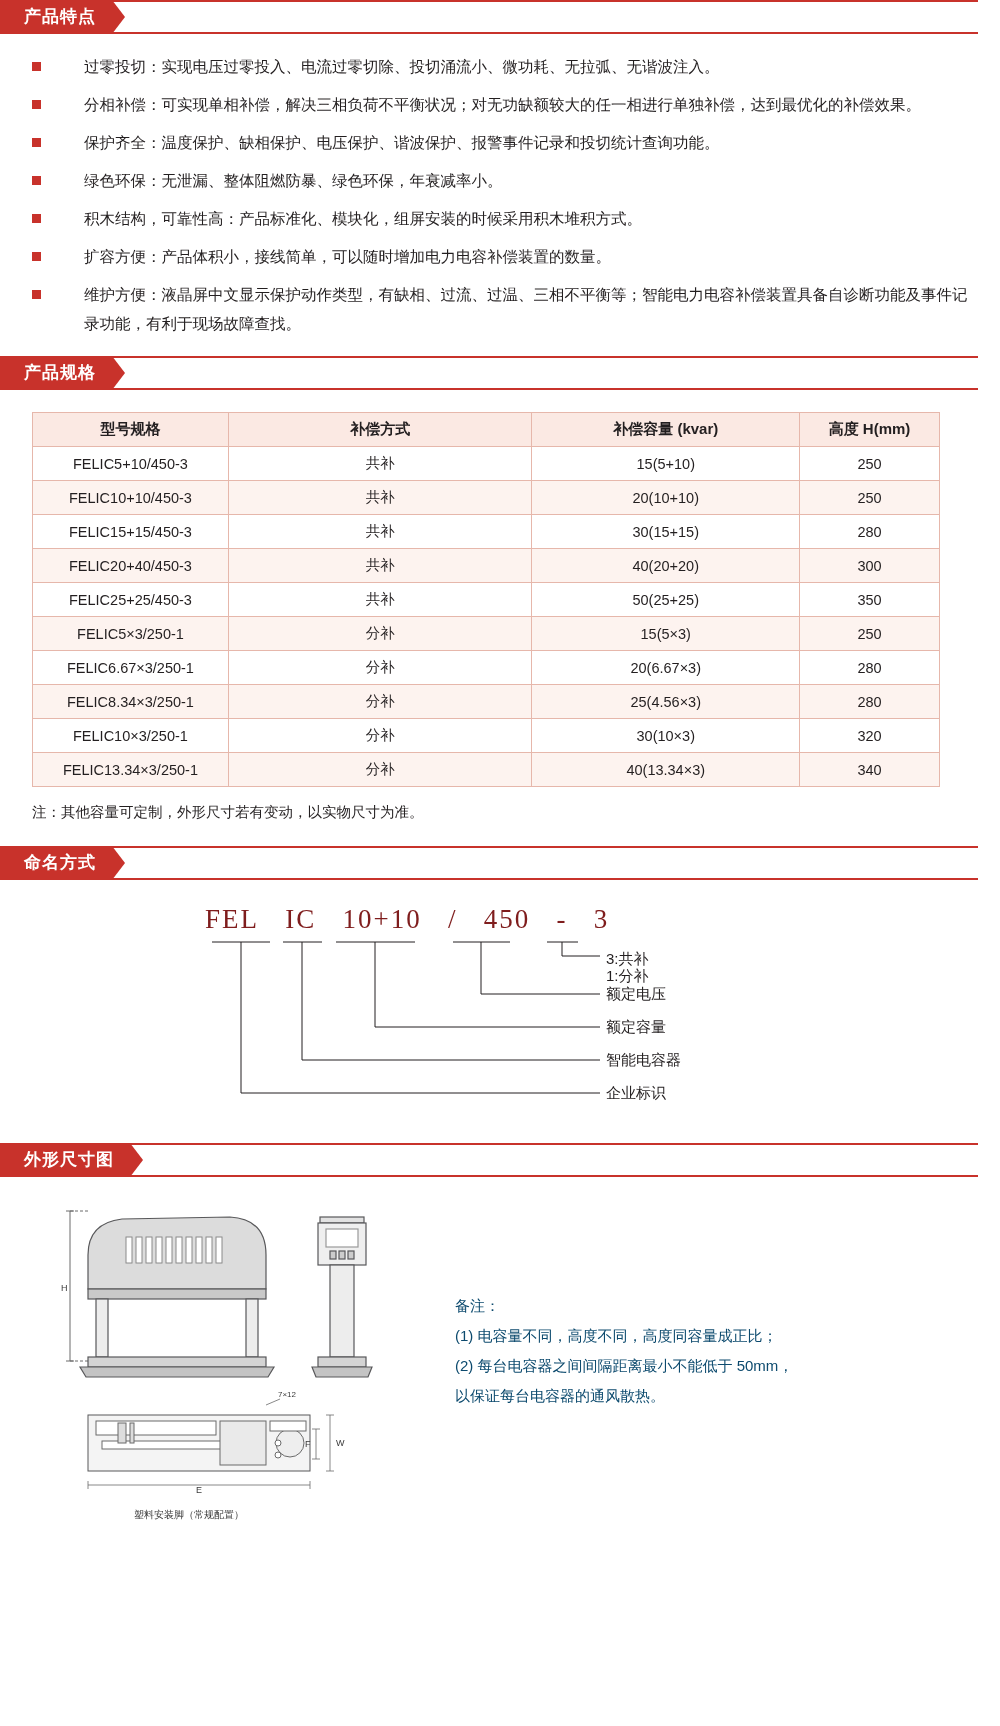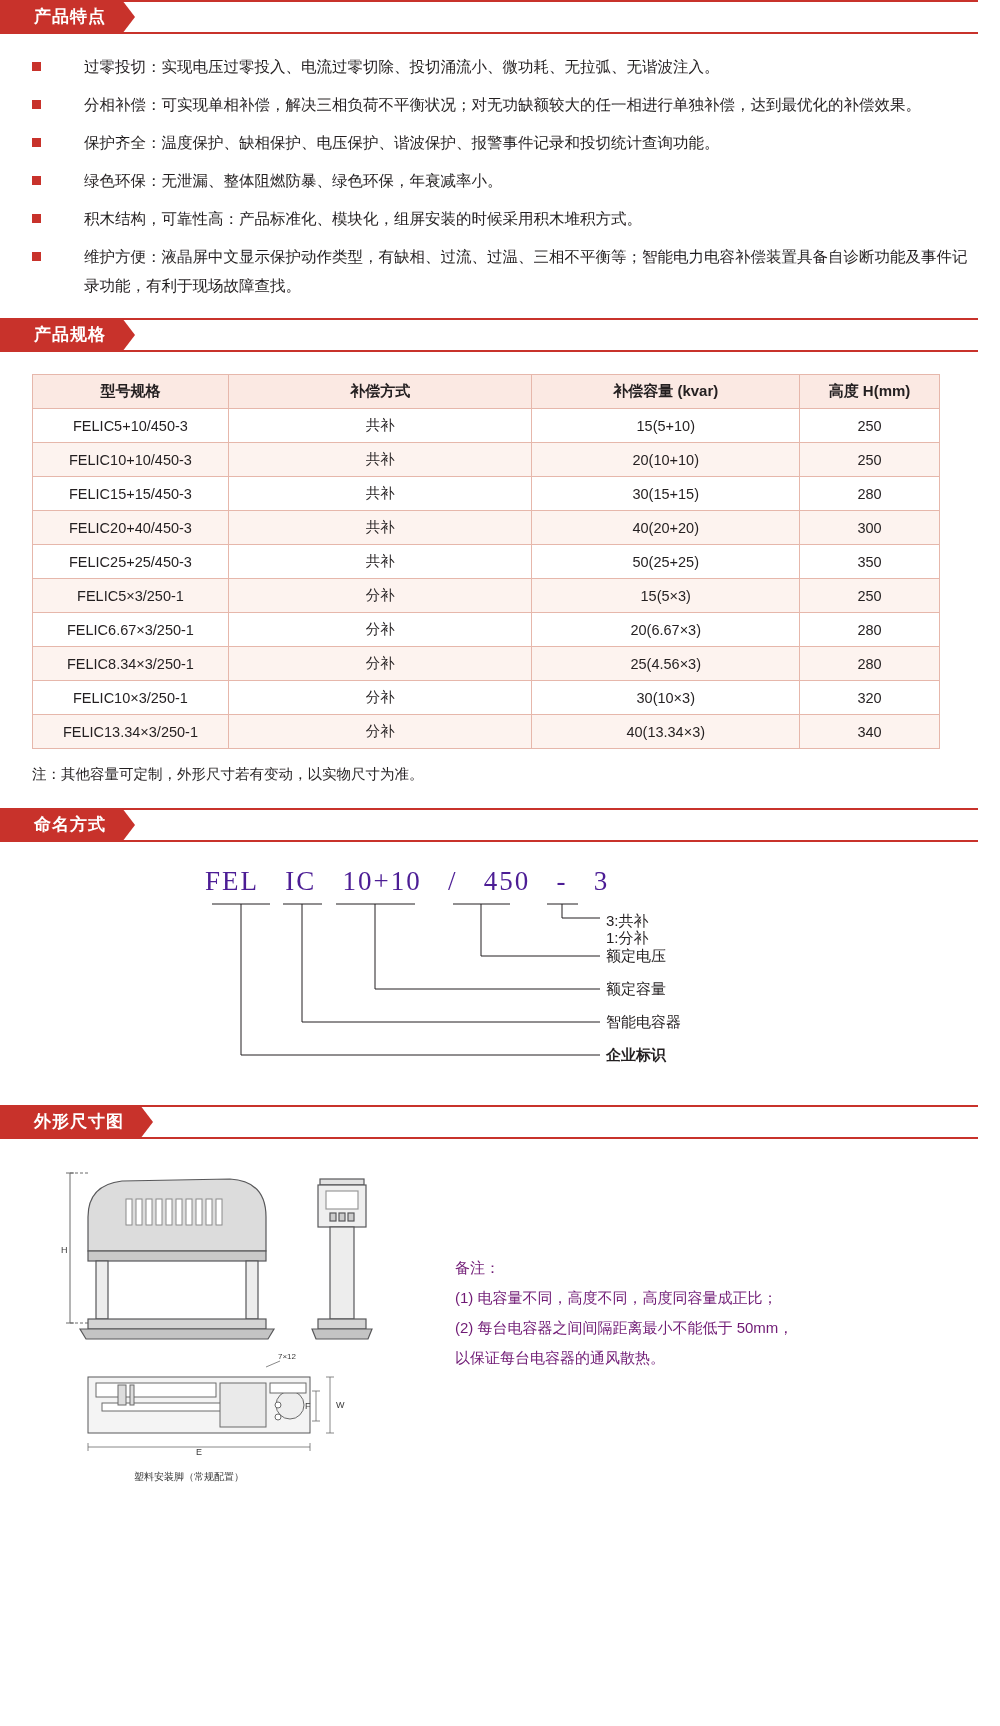--- a/index.html
+++ b/index.html
@@ -38,21 +38,21 @@
     border-top: 2px solid #c8322b;
     border-bottom: 2px solid #c8322b;
   }
   .sec-head .tab {
     position: relative;
     background: #c8322b;
     color: #ffffff;
     font-size: 17px;
     font-weight: bold;
     letter-spacing: 1px;
-    padding: 6px 16px 7px 34px;
+    padding: 6px 16px 7px 24px;
     border-radius: 0 0 0 0;
     height: 34px;
     line-height: 21px;
     display: inline-block;
     z-index: 2;
   }
   .sec-head .tab::after {
     content: "";
     position: absolute;
     right: -13px; top: 0;
@@ -123,21 +123,21 @@
     margin: 14px 0 0 0;
     height: 245px;
   }
   .naming .code {
     position: absolute;
     top: 10px;
     left: 205px;
     font-family: "Liberation Serif", "DejaVu Serif", serif;
     font-size: 27px;
     letter-spacing: 2px;
-    color: #4c1d95;
+    color: #7f1d1d;
     white-space: nowrap;
   }
   .naming .code span { display: inline-block; }
   .naming svg { position: absolute; left: 0; top: 0; }
   .naming .lbl {
     position: absolute;
     font-size: 15px;
     color: #231f20;
     white-space: nowrap;
   }
@@ -148,21 +148,21 @@
     margin-top: 16px;
     height: 360px;
   }
   .drawing svg { position: absolute; left: 30px; top: 0; }
   .remark {
     position: absolute;
     left: 455px;
     top: 98px;
     font-size: 15px;
     line-height: 30px;
-    color: #701a75;
+    color: #0c4a6e;
     width: 420px;
   }
 </style>
 </head>
 <body>
 
 <div class="page">
 
   <div class="sec-head">
     <div class="bar"></div>
@@ -182,20 +182,24 @@
       <span class="sq"></span>
       <span class="txt">保护齐全：温度保护、缺相保护、电压保护、谐波保护、报警事件记录和投切统计查询功能。</span>
     </div>
     <div class="feat">
       <span class="sq"></span>
       <span class="txt">绿色环保：无泄漏、整体阻燃防暴、绿色环保，年衰减率小。</span>
     </div>
     <div class="feat">
       <span class="sq"></span>
       <span class="txt">积木结构，可靠性高：产品标准化、模块化，组屏安装的时候采用积木堆积方式。</span>
+    </div>
+    <div class="feat">
+      <span class="sq"></span>
+      <span class="txt">扩容方便：产品体积小，接线简单，可以随时增加电力电容补偿装置的数量。</span>
     </div>
     <div class="feat">
       <span class="sq"></span>
       <span class="txt">维护方便：液晶屏中文显示保护动作类型，有缺相、过流、过温、三相不平衡等；智能电力电容补偿装置具备自诊断功能及事件记录功能，有利于现场故障查找。</span>
     </div>
   </div>
 
   <div class="sec-head" style="margin-top:18px;">
     <div class="bar"></div>
     <div class="tab">产品规格</div>
@@ -318,21 +322,21 @@
         <line x1="241" y1="48" x2="241" y2="199"></line>
         <line x1="241" y1="199" x2="600" y2="199"></line>
       </g>
     </svg>
 
     <div class="lbl" style="left:606px; top:44px;margin-top:12px;">3:共补</div>
     <div class="lbl" style="left:606px; top:73px;">1:分补</div>
     <div class="lbl" style="left:606px; top:91px;">额定电压</div>
     <div class="lbl" style="left:606px; top:124px;">额定容量</div>
     <div class="lbl" style="left:606px; top:157px;">智能电容器</div>
-    <div class="lbl" style="left:606px; top:190px;font-weight:bold;">企业标识</div>
+    <div class="lbl" style="left:606px; top:190px;">企业标识</div>
   </div>
 
   <div class="sec-head" style="margin-top:4px;">
     <div class="bar"></div>
     <div class="tab">外形尺寸图</div>
   </div>
 
   <div class="drawing">
     <svg width="420" height="345" viewBox="0 0 420 345">
       <g stroke="#6b6b6b" stroke-width="1" fill="none">

